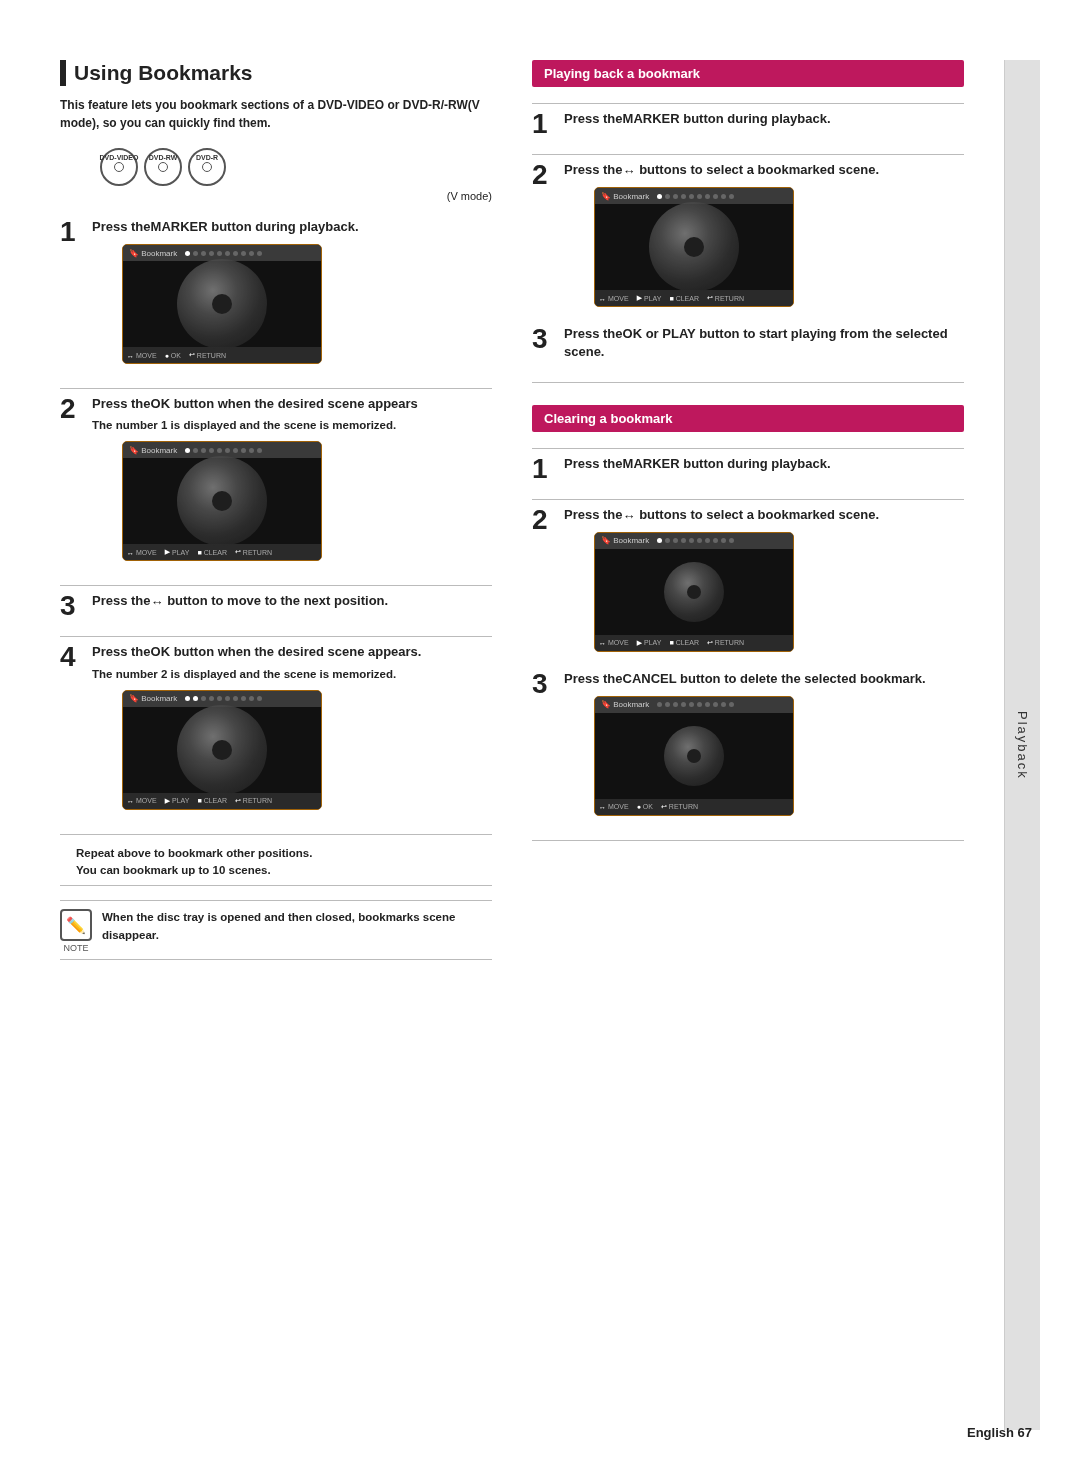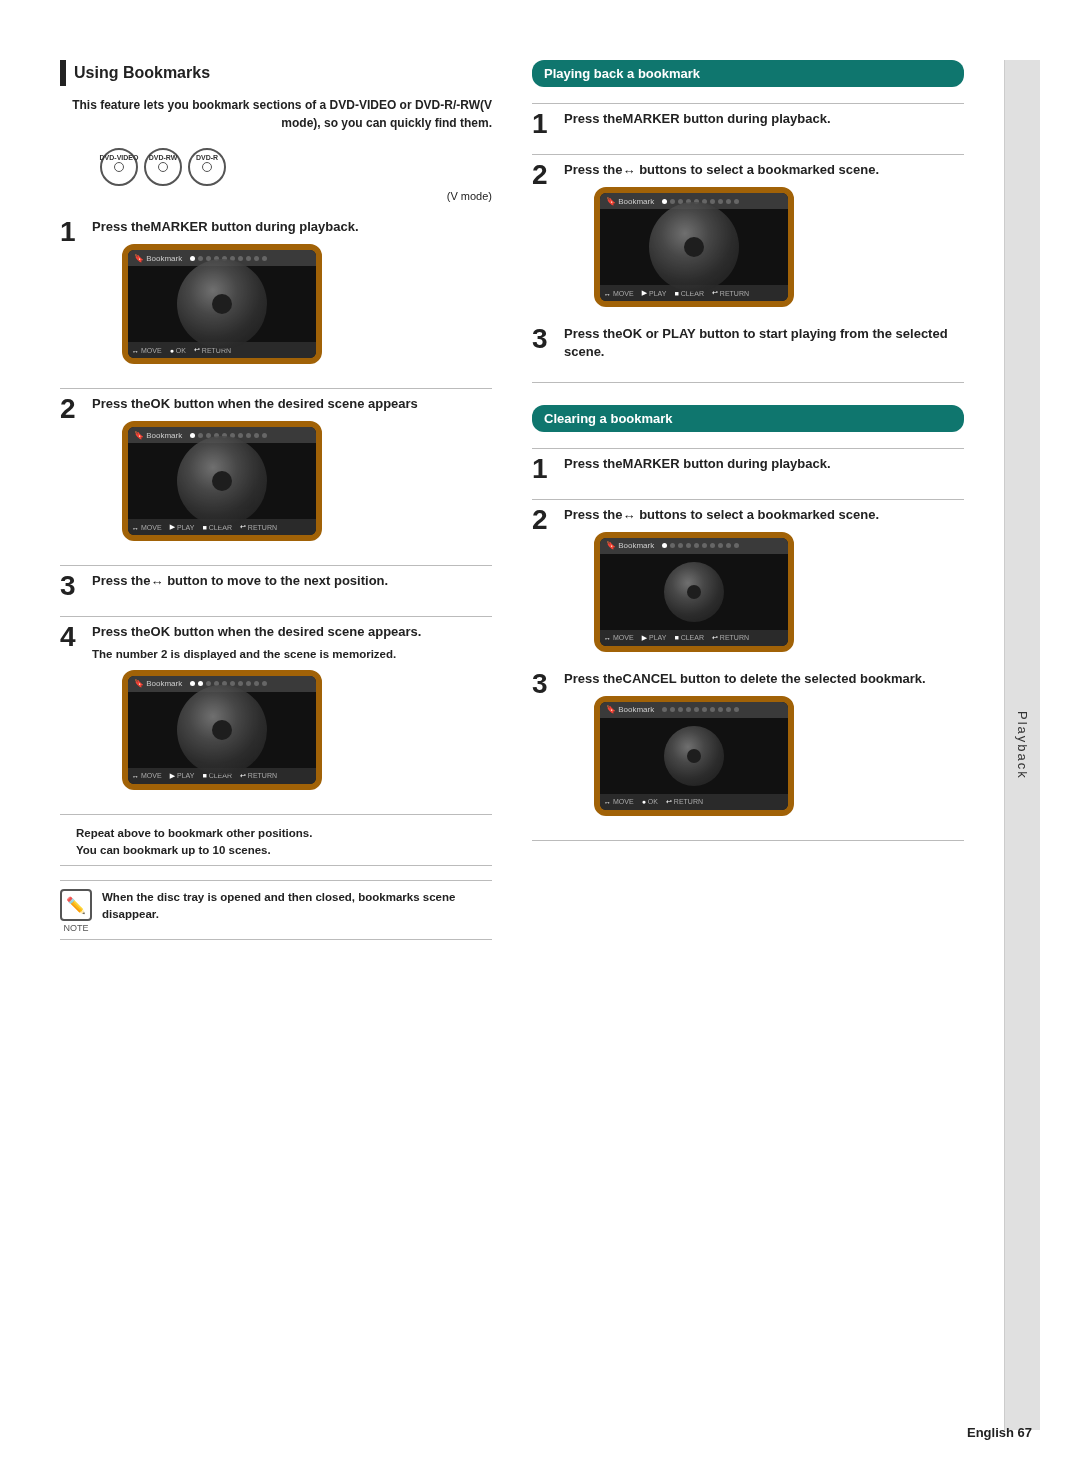--- a/index.html
+++ b/index.html
@@ -51,42 +51,41 @@
       justify-content: center;
       font-size: 13px;
       color: #333;
       letter-spacing: 2px;
       padding: 20px 0;
       border-left: 1px solid #ccc;
     }
 
     
     .section-title {
-      font-size: 16px;
+      font-size: 21px;
       font-weight: bold;
       margin-bottom: 10px;
       display: flex;
       align-items: center;
       gap: 8px;
     }
 
     .section-title-bar {
       width: 6px;
       height: 26px;
       background: #222;
       display: inline-block;
       flex-shrink: 0;
     }
 
     .intro-text {
       font-size: 12px;
       font-weight: bold;
       margin-bottom: 16px;
       line-height: 1.5;
-      text-align: right;
     }
 
     
     .disc-icons-row {
       display: flex;
       align-items: flex-end;
       gap: 6px;
       margin-bottom: 4px;
       margin-left: 40px;
     }
@@ -169,22 +168,22 @@
     .step-subtitle {
       font-size: 11.5px;
       font-weight: bold;
       margin-bottom: 6px;
       line-height: 1.4;
     }
 
     
     .screen-mockup {
       background: #1a1a1a;
-      border: 6px solid #a16207;
-      border-radius: 12px;
+      border: 1px solid #a16207;
+      border-radius: 5px;
       width: 200px;
       height: 120px;
       margin: 8px 0 8px 30px;
       position: relative;
       overflow: hidden;
     }
 
     .screen-top-bar {
       background: #3a3a3a;
       height: 16px;
@@ -265,27 +264,27 @@
       gap: 2px;
     }
 
     .screen-btn-label .btn-icon {
       color: #fff;
       font-size: 7px;
     }
 
     
     .section-header-bar {
-      background: #0f766e;
+      background: #be185d;
       color: #fff;
       font-size: 13px;
       font-weight: bold;
       padding: 6px 12px;
       margin-bottom: 10px;
-      border-radius: 12px;
+      border-radius: 2px;
     }
 
     
     .note-box {
       display: flex;
       gap: 10px;
       align-items: flex-start;
       margin-top: 8px;
       padding-top: 8px;
       border-top: 1px solid #bbb;
@@ -412,20 +411,21 @@
       </div>
 
       <hr class="divider-line">
 
       <div class="step-block">
         <div class="step-number">2</div>
         <div class="step-content">
           <div class="step-title">
             <span class="step-text-bold">Press the</span><span>OK</span><span class="step-text-bold"> button when the desired scene appears</span>
           </div>
+          <div class="step-subtitle">The number 1 is displayed and the scene is memorized.</div>
 
           <div class="screen-mockup">
             <div class="screen-top-bar">
               <span class="screen-top-bar-label">🔖 Bookmark</span>
               <div class="screen-top-bar-dots">
                 <div class="screen-dot active"></div>
                 <div class="screen-dot"></div>
                   <div class="screen-dot"></div>
                   <div class="screen-dot"></div>
                   <div class="screen-dot"></div>

